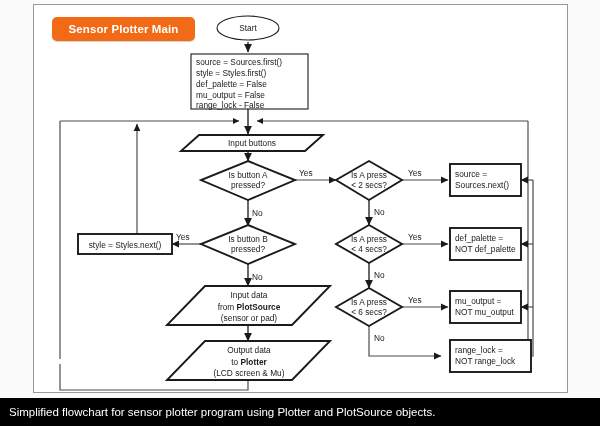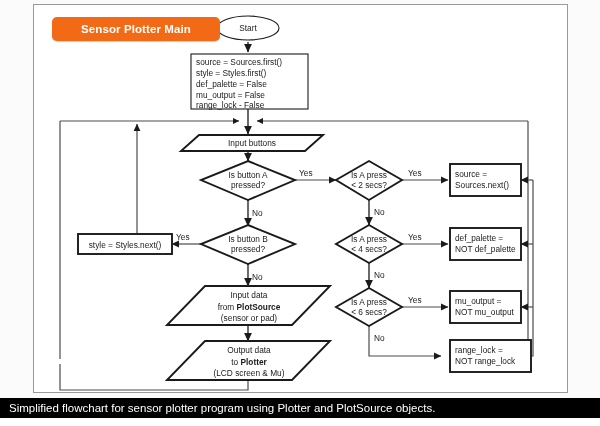--- a/index.html
+++ b/index.html
@@ -22,33 +22,33 @@
     border:1px solid #9a9a9a;
     box-sizing:border-box;
   }
 
   
   .chart{position:absolute;left:33px;top:4px;width:535px;height:389px;}
 
   
   .badge{
     position:absolute;left:52px;top:17px;
-    width:168px;height:24px;
+    width:143px;height:24px;
     background:#f26a16;
     border-radius:5px;
     display:flex;align-items:center;justify-content:center;
     color:#ffffff;font-weight:bold;font-size:11.5px;
     letter-spacing:.1px;
     box-shadow:0 1px 1px rgba(0,0,0,.18);
   }
 
   
   .caption{
     position:absolute;left:0;top:398px;
-    width:600px;height:20px;
+    width:600px;height:28px;
     background:#000000;
     display:flex;align-items:center;
     box-sizing:border-box;padding-left:9px;
   }
   .caption span{color:#ffffff;font-size:11.5px;}
 
   
   svg text{font-family:"Liberation Sans","DejaVu Sans",sans-serif;fill:#1a1a1a;}
   .nt{font-size:8.3px;}            
   .lt{font-size:8.3px;}            

